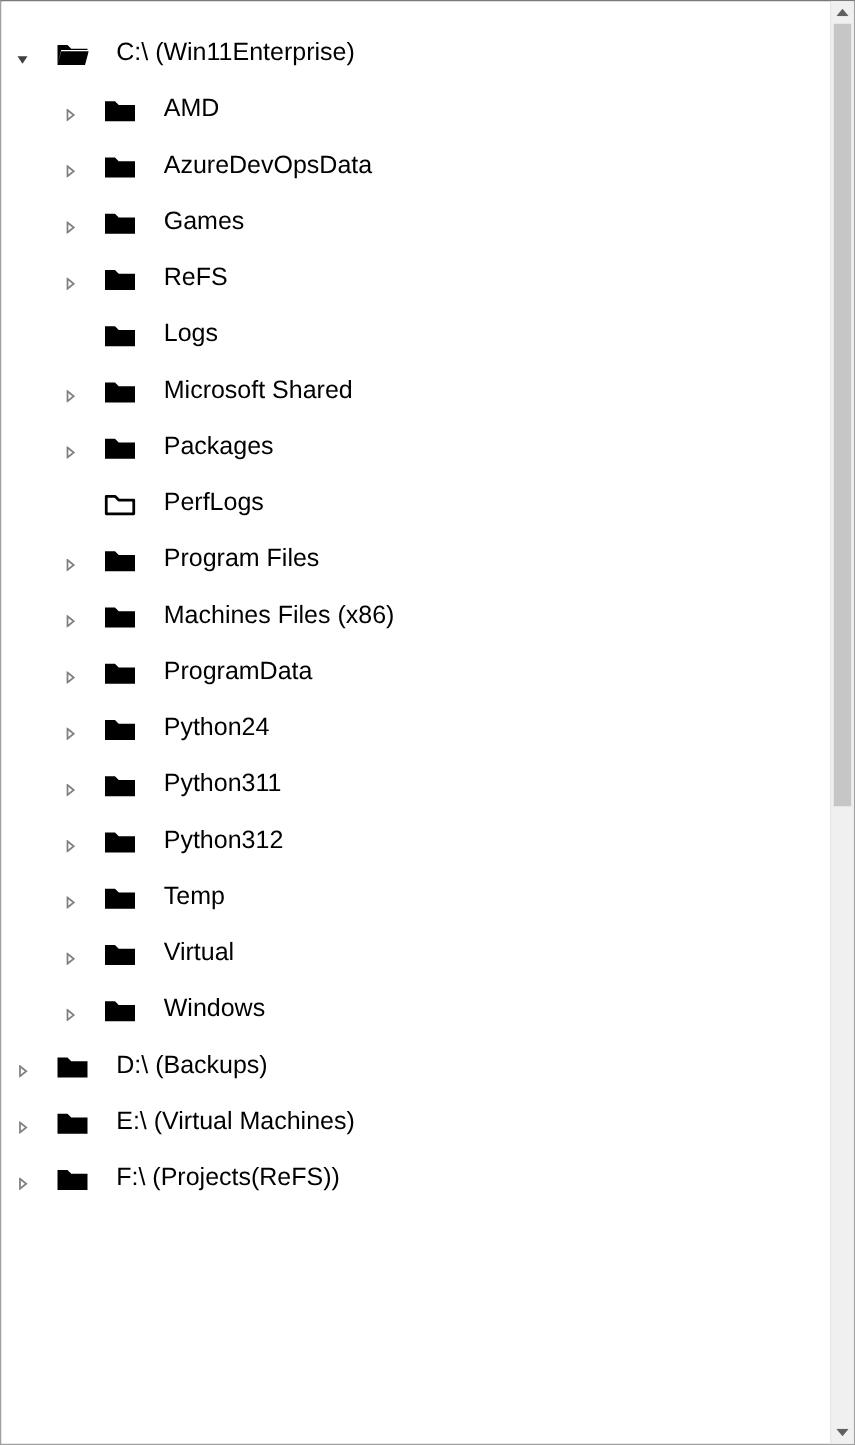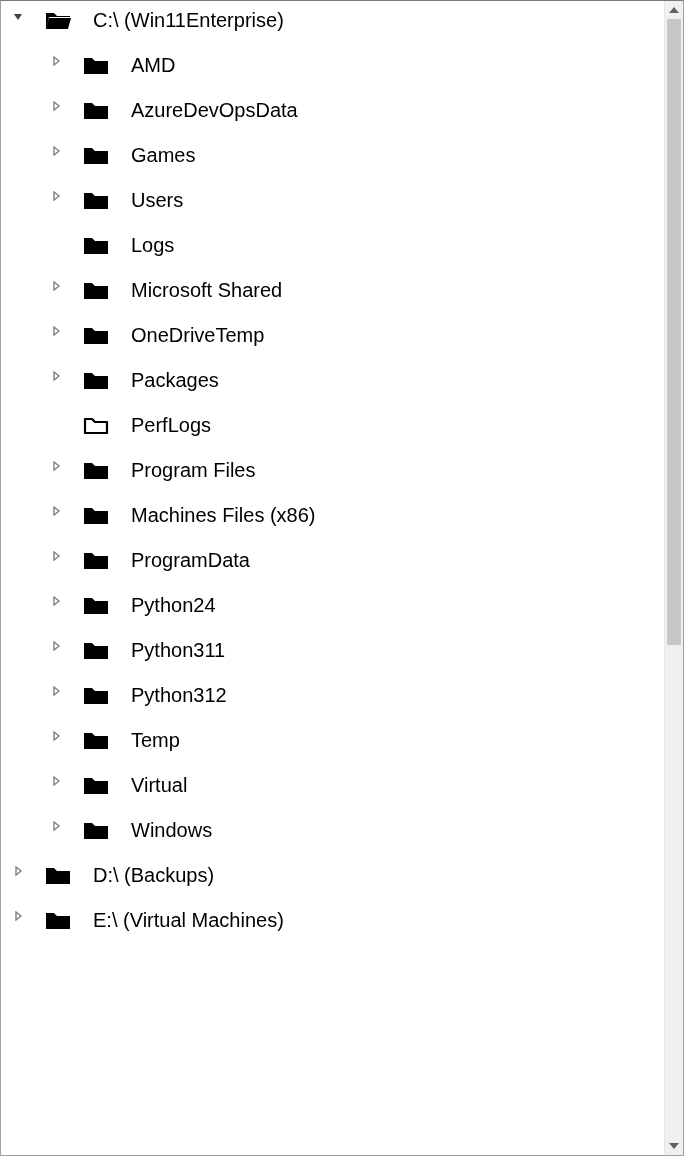--- a/index.html
+++ b/index.html
@@ -62,21 +62,21 @@
     padding: 0;
   }
   ul.tree ul {
     padding-left: 38px;
   }
   li.tree-item {
     margin: 0;
   }
   .row {
     display: flex;
-    align-items: flex-start;
+    align-items: flex-end;
     height: 45px;
     gap: 20px;
     padding-left: 2px;
     cursor: default;
     white-space: nowrap;
   }
   .arrow {
     width: 14px;
     height: 14px;
     display: inline-flex;
@@ -180,21 +180,21 @@
               <span class="arrow">
                   <svg viewBox="0 0 10 10">
                     <path d="M3 1 L8 5 L3 9 Z" fill="none" stroke="#808080" stroke-width="1.4"></path>
                   </svg>
                 </span>
               <span class="icon">
                   <svg viewBox="0 0 26 22">
                     <path d="M1 4 L9 4 L12 7 L25 7 L25 20 L1 20 Z" fill="#000"></path>
                   </svg>
                 </span>
-              <span class="label">Users</span>
+              <span class="label">ReFS</span>
             </div>
           </li>
           <li class="tree-item">
             <div class="row">
               <span class="arrow spacer"></span>
               <span class="icon">
                   <svg viewBox="0 0 26 22">
                     <path d="M1 4 L9 4 L12 7 L25 7 L25 20 L1 20 Z" fill="#000"></path>
                   </svg>
                 </span>
@@ -207,35 +207,20 @@
                   <svg viewBox="0 0 10 10">
                     <path d="M3 1 L8 5 L3 9 Z" fill="none" stroke="#808080" stroke-width="1.4"></path>
                   </svg>
                 </span>
               <span class="icon">
                   <svg viewBox="0 0 26 22">
                     <path d="M1 4 L9 4 L12 7 L25 7 L25 20 L1 20 Z" fill="#000"></path>
                   </svg>
                 </span>
               <span class="label">Microsoft Shared</span>
-            </div>
-          </li>
-          <li class="tree-item">
-            <div class="row">
-              <span class="arrow">
-                  <svg viewBox="0 0 10 10">
-                    <path d="M3 1 L8 5 L3 9 Z" fill="none" stroke="#808080" stroke-width="1.4"></path>
-                  </svg>
-                </span>
-              <span class="icon">
-                  <svg viewBox="0 0 26 22">
-                    <path d="M1 4 L9 4 L12 7 L25 7 L25 20 L1 20 Z" fill="#000"></path>
-                  </svg>
-                </span>
-              <span class="label">OneDriveTemp</span>
             </div>
           </li>
           <li class="tree-item">
             <div class="row">
               <span class="arrow">
                   <svg viewBox="0 0 10 10">
                     <path d="M3 1 L8 5 L3 9 Z" fill="none" stroke="#808080" stroke-width="1.4"></path>
                   </svg>
                 </span>
               <span class="icon">
@@ -416,20 +401,35 @@
               <svg viewBox="0 0 10 10">
                 <path d="M3 1 L8 5 L3 9 Z" fill="none" stroke="#808080" stroke-width="1.4"></path>
               </svg>
             </span>
           <span class="icon">
               <svg viewBox="0 0 26 22">
                 <path d="M1 4 L9 4 L12 7 L25 7 L25 20 L1 20 Z" fill="#000"></path>
               </svg>
             </span>
           <span class="label">E:\ (Virtual Machines)</span>
+        </div>
+      </li>
+      <li class="tree-item">
+        <div class="row">
+          <span class="arrow">
+              <svg viewBox="0 0 10 10">
+                <path d="M3 1 L8 5 L3 9 Z" fill="none" stroke="#808080" stroke-width="1.4"></path>
+              </svg>
+            </span>
+          <span class="icon">
+              <svg viewBox="0 0 26 22">
+                <path d="M1 4 L9 4 L12 7 L25 7 L25 20 L1 20 Z" fill="#000"></path>
+              </svg>
+            </span>
+          <span class="label">F:\ (Projects(ReFS))</span>
         </div>
       </li>
 
     </ul>
   </div>
 
   <div class="scrollbar">
     <div class="scroll-btn">
       <svg width="10" height="6" viewBox="0 0 10 6">
           <path d="M0 6 L5 0 L10 6 Z" fill="#606060"></path>

